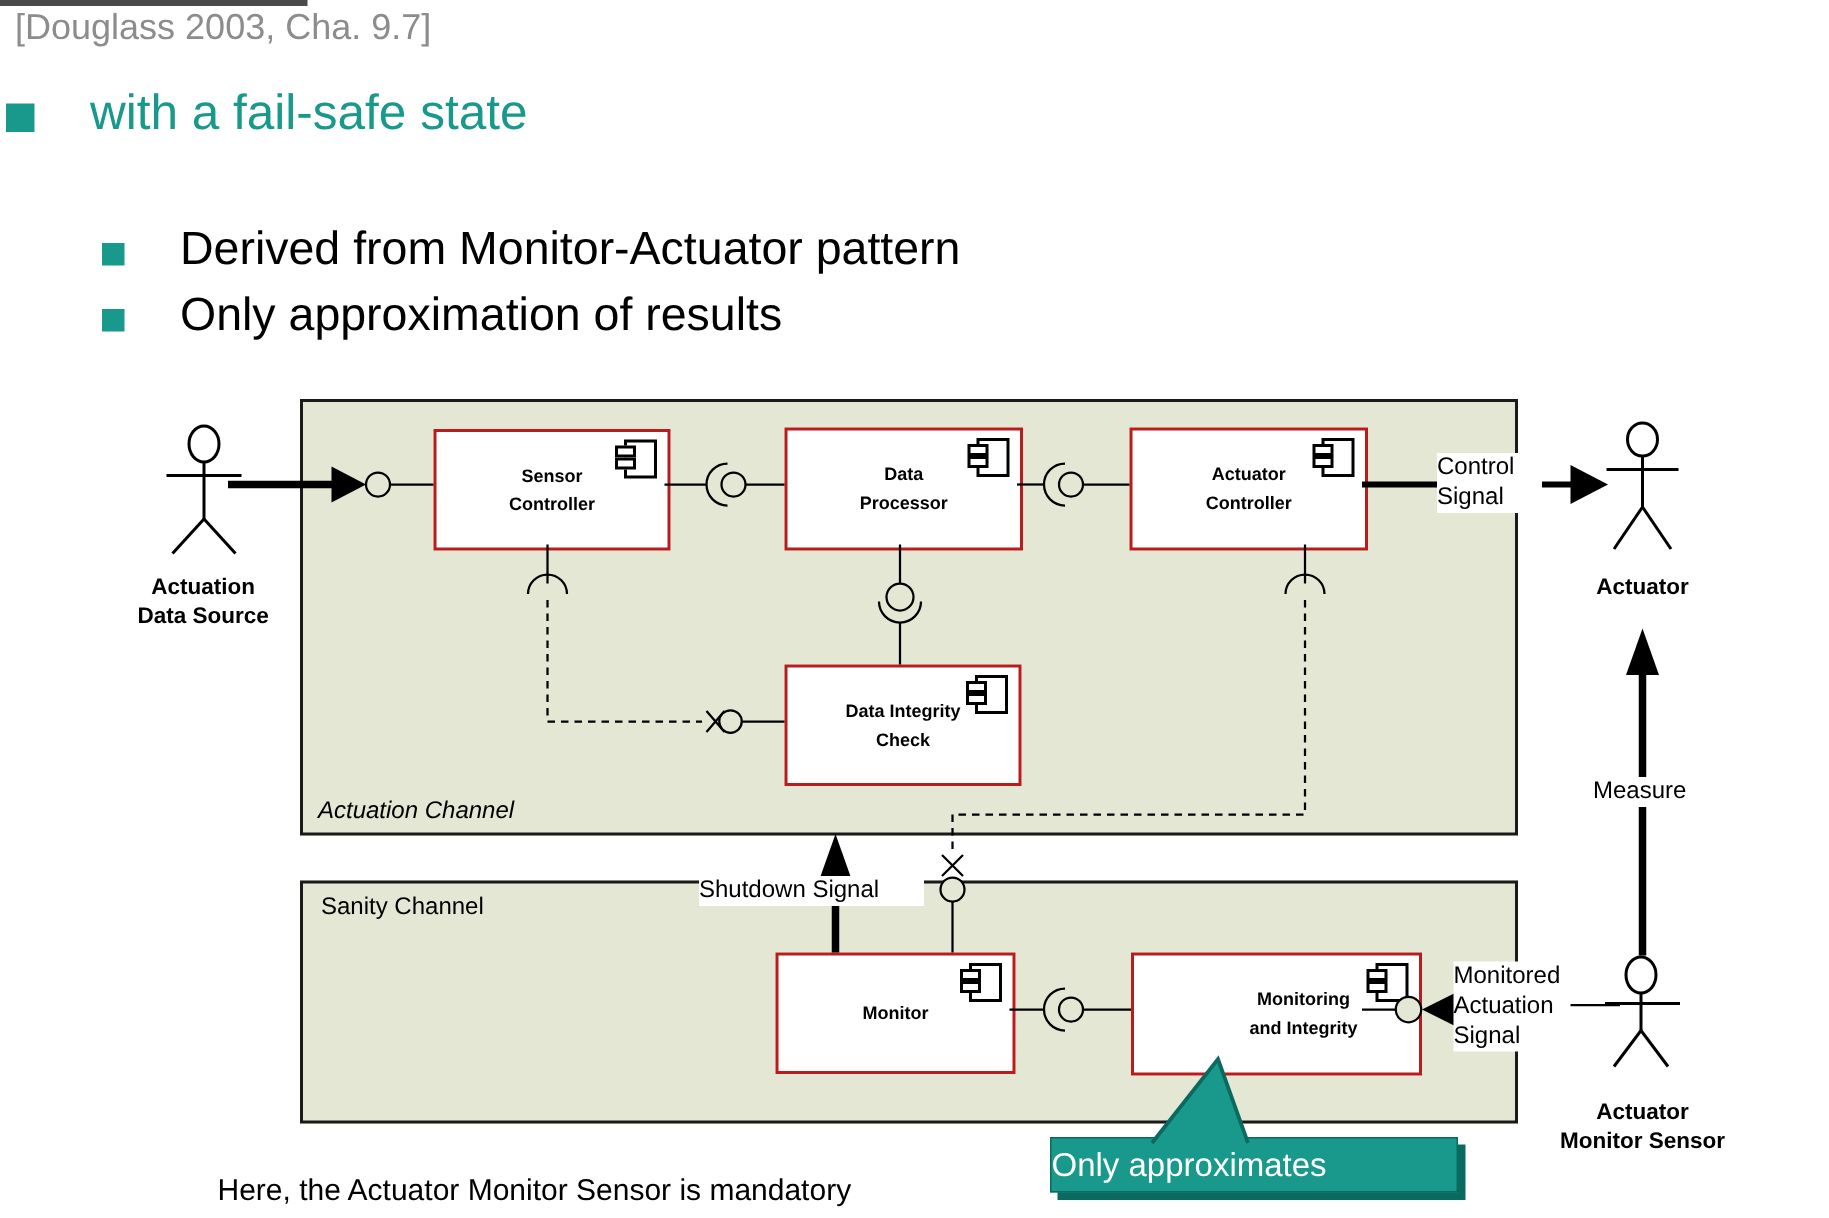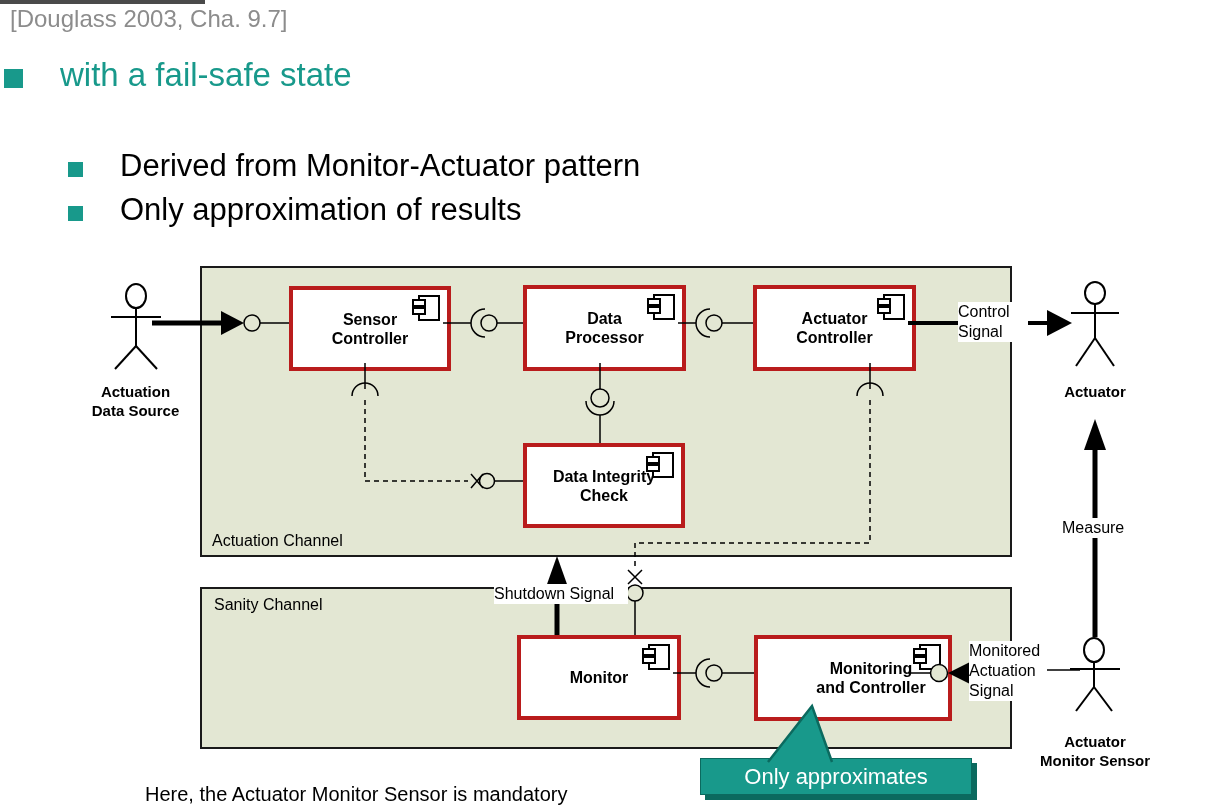--- a/index.html
+++ b/index.html
@@ -15,23 +15,23 @@
   .title-bullet { position:absolute; left:4px; top:69px; width:19px; height:19px; background:var(--teal); }
   .slide-title { position:absolute; left:60px; top:54px; font-size:33px; line-height:41px; white-space:nowrap; }
 
   .sub-bullet-sq { position:absolute; width:15px; height:15px; background:var(--teal); }
   .sub-bullet-text { position:absolute; left:120px; font-size:31px; line-height:32px; white-space:nowrap; }
 
   .channel { position:absolute; background:var(--channel-fill); border:2px solid var(--channel-border); z-index:1; }
   .channel-label { position:absolute; font-size:16px; }
 
   .comp-box {
-    position:absolute; background:#fff; border:4px solid #b91c1c; z-index:2;
+    position:absolute; background:#fff; border:2px solid #b91c1c; z-index:2;
     display:flex; flex-direction:column; align-items:center; justify-content:center;
-    font-weight:bold; font-size:16px; line-height:19px; text-align:center;
+    font-weight:bold; font-size:12px; line-height:19px; text-align:center;
   }
   .comp-icon { position:absolute; top:5px; right:7px; width:18px; height:22px; border:2px solid #000; background:#fff; }
   .comp-icon::before, .comp-icon::after {
     content:""; position:absolute; left:-8px; width:10px; height:4px; border:2px solid #000; background:#fff;
   }
   .comp-icon::before { top:2px; }
   .comp-icon::after  { top:10px; }
 
   .overlay { position:absolute; left:0; top:0; z-index:3; pointer-events:none; }
   .ln    { stroke:#000; stroke-width:1.5; fill:none; }
@@ -41,21 +41,21 @@
   .ah    { fill:#000; stroke:none; }
   .ball  { fill:var(--channel-fill); stroke:#000; stroke-width:1.5; }
   .actor { stroke:#000; stroke-width:2; fill:none; }
 
   .sig-label { position:absolute; background:#fff; font-size:16px; line-height:20px; z-index:4; }
   .actor-label { position:absolute; font-weight:bold; font-size:15px; line-height:19px; text-align:center; z-index:4; }
 
   .callout {
     position:absolute; left:700px; top:758px; width:270px; height:35px; z-index:5;
     background:var(--teal); border:1px solid var(--teal-dark); box-shadow:5px 5px 0 var(--teal-dark);
-    color:#fff; font-size:22px; line-height:35px; text-align:center;
+    color:#fff; font-size:22px; line-height:35px; text-align:left;
   }
   .callout-tip { position:absolute; left:750px; top:700px; z-index:6; pointer-events:none; }
   .callout-tip path { fill:var(--teal); stroke:var(--teal-dark); stroke-width:2.5; }
 
   .footnote { position:absolute; left:145px; top:783px; font-size:20px; }
 </style>
 </head>
 <body>
 
 <div class="top-strip"></div>
@@ -64,21 +64,21 @@
 <div class="title-bullet"></div>
 <div class="slide-title">
   <div class="teal">with a fail-safe state</div>
 </div>
 
 <div class="sub-bullet-sq" style="left:68px;top:162px;"></div>
 <div class="sub-bullet-text" style="top:150px;">Derived from Monitor-Actuator pattern</div>
 <div class="sub-bullet-sq" style="left:68px;top:206px;"></div>
 <div class="sub-bullet-text" style="top:194px;">Only approximation of results</div>
 
-<div class="channel" style="left:200px;top:266px;width:808px;height:287px;">
+<div class="channel" style="left:200px;top:266px;width:808px;height:287px;font-style:italic;">
   <div class="channel-label" style="left:10px;bottom:5px;">Actuation Channel</div>
 </div>
 <div class="channel" style="left:200px;top:587px;width:808px;height:158px;">
   <div class="channel-label" style="left:12px;top:7px;">Sanity Channel</div>
 </div>
 
 <div class="comp-box" style="left:289px;top:286px;width:154px;height:77px;">
   <div>Sensor</div>
   <div>Controller</div>
   <span class="comp-icon"></span>
@@ -98,21 +98,21 @@
   <div>Check</div>
   <span class="comp-icon"></span>
 </div>
 <div class="comp-box" style="left:517px;top:635px;width:156px;height:77px;">
   <div>Monitor</div>
   <div></div>
   <span class="comp-icon"></span>
 </div>
 <div class="comp-box" style="left:754px;top:635px;width:154px;height:78px;padding-left:36px;">
   <div>Monitoring</div>
-  <div>and Controller</div>
+  <div>and Integrity</div>
   <span class="comp-icon"></span>
 </div>
 
 <svg class="overlay" width="1219" height="812" viewBox="0 0 1219 812">
 
   <g>
     <ellipse class="actor" cx="136" cy="296" rx="10" ry="12"></ellipse>
     <line class="actor" x1="136" y1="308" x2="136" y2="346"></line>
     <line class="actor" x1="111" y1="317" x2="161" y2="317"></line>
     <line class="actor" x1="136" y1="346" x2="115" y2="369"></line>
@@ -208,21 +208,21 @@
     <line class="actor" x1="1070" y1="669" x2="1120" y2="669"></line>
     <line class="actor" x1="1094" y1="687" x2="1076" y2="711"></line>
     <line class="actor" x1="1094" y1="687" x2="1112" y2="711"></line>
   </g>
 </svg>
 
 <div class="sig-label" style="left:958px;top:302px;width:70px;">
   <div>Control</div>
   <div>Signal</div>
 </div>
-<div class="sig-label" style="left:494px;top:584px;width:134px;">Shutdown Signal</div>
+<div class="sig-label" style="left:466px;top:584px;width:150px;">Shutdown Signal</div>
 <div class="sig-label" style="left:969px;top:641px;width:78px;">
   <div>Monitored</div>
   <div>Actuation</div>
   <div>Signal</div>
 </div>
 <div class="sig-label" style="left:1062px;top:518px;width:66px;">Measure</div>
 
 <div class="actor-label" style="left:83px;top:382px;width:105px;">
   <div>Actuation</div>
   <div>Data Source</div>

